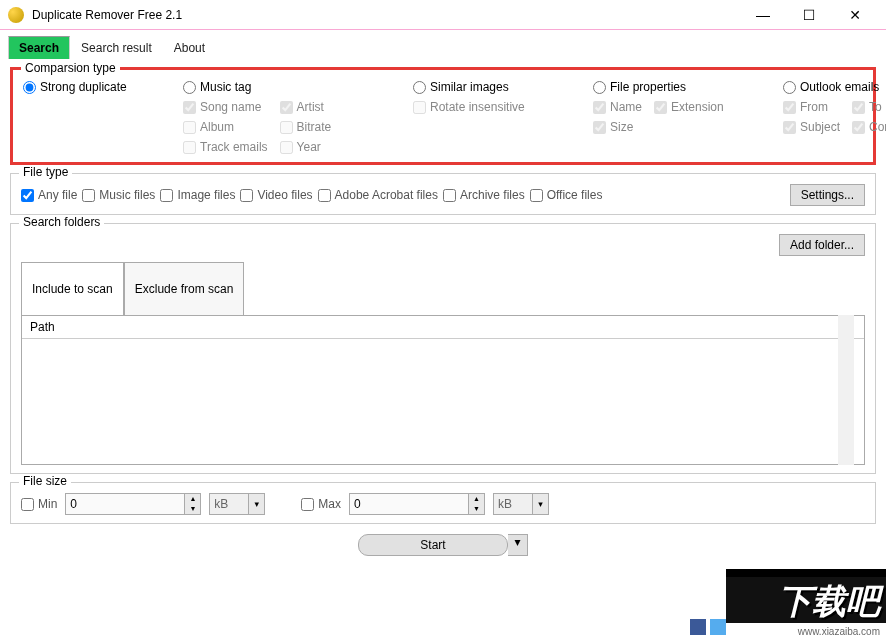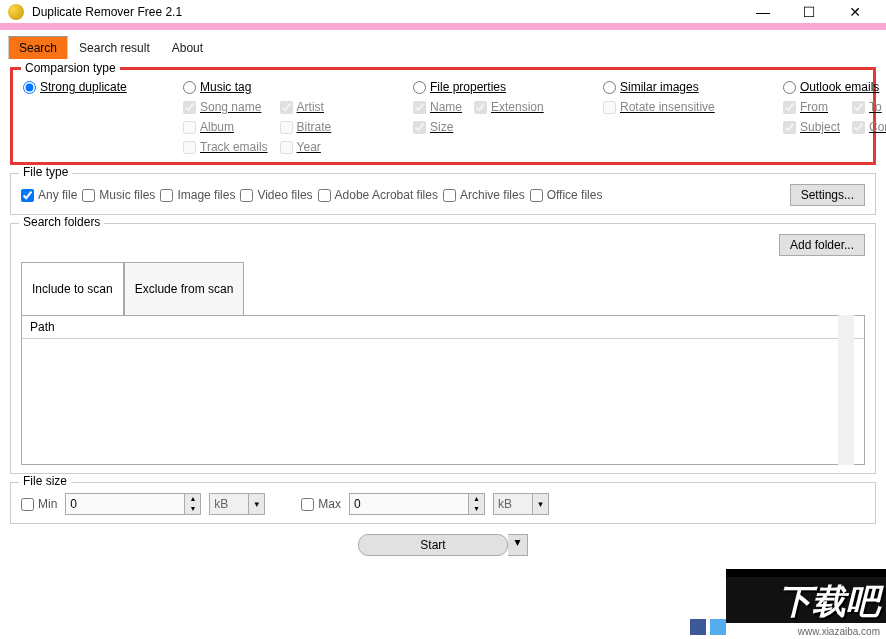--- a/index.html
+++ b/index.html
@@ -1,40 +1,40 @@
 <!DOCTYPE html>
 <html><head>
 <meta charset="utf-8">
 <style>
 * { box-sizing: border-box; margin: 0; padding: 0; font-family: "Segoe UI", Tahoma, sans-serif; font-size: 12px; }
 body { background: #fff; width: 886px; height: 639px; overflow: hidden; position: relative; }
 
 
-.titlebar { height: 30px; display: flex; align-items: center; padding: 0 8px; border-bottom: 7px solid #f9a8d4; }
+.titlebar { height: 30px; display: flex; align-items: center; padding: 0 8px; border-bottom: 1px solid #f9a8d4; }
 .titlebar .app-icon { width: 16px; height: 16px; border-radius: 50%; background: radial-gradient(circle at 30% 30%, #ffd54a, #c49a00); margin-right: 8px; }
 .titlebar .title { flex: 0 0 auto; }
 .titlebar .spacer { flex: 1; }
 .winbtn { width: 46px; height: 30px; display: flex; align-items: center; justify-content: center; font-size: 14px; }
 
 
 .tabs { display: flex; padding: 6px 8px 0 8px; }
 .tab { padding: 4px 10px; border: 1px solid transparent; border-bottom: none; cursor: default; }
-.tab.active { border-color: #999 #ccc #fff #ccc; background: #f97316; }
+.tab.active { border-color: #999 #ccc #fff #ccc; background: #22c55e; font-weight: bold; }
 .tab:not(.active) { color: #222; }
 
 .content { padding: 0 10px 10px 10px; }
 
 
 .group { border: 1px solid #ccc; margin-top: 8px; padding: 10px 10px 8px 10px; position: relative; }
 .group > .legend { position: absolute; top: -9px; left: 8px; background: #fff; padding: 0 4px; font-size: 12px; }
 .group.red { border: 3px solid #e53935; }
 
 
 .comp { display: flex; gap: 20px; }
-.comp-col { display: flex; flex-direction: column; gap: 6px; text-decoration: underline; }
+.comp-col { display: flex; flex-direction: column; gap: 6px; }
 .comp-col.c0 { flex: 0 0 140px; }
 .comp-col.c1 { flex: 0 0 210px; }
 .comp-col.c2 { flex: 0 0 160px; }
 .comp-col.c3 { flex: 0 0 170px; }
 .comp-col.c4 { flex: 0 0 150px; }
 .radio-row { display: flex; align-items: center; gap: 4px; }
 .sub-checks { display: flex; gap: 12px; margin-left: 0; }
 .sub-col { display: flex; flex-direction: column; gap: 6px; }
 .check { display: flex; align-items: center; gap: 4px; color: #555; }
 .check.disabled { color: #888; }
@@ -140,53 +140,53 @@
                 <input type="checkbox" disabled="" style="">
                 <span>Bitrate</span>
               </label>
             <label class="check disabled">
                 <input type="checkbox" disabled="" style="">
                 <span>Year</span>
               </label>
           </div>
         </div>
       </div>
-      <div class="comp-col c3">
-        <label class="radio-row">
-          <input type="radio" name="ct" style="">
-            <span>File properties</span>
-        </label>
-        <div class="sub-checks">
-          <div class="sub-col">
-            <label class="check disabled">
-                <input type="checkbox" checked="" disabled="" style="">
-                <span>Name</span>
-              </label>
-            <label class="check disabled">
-                <input type="checkbox" checked="" disabled="" style="">
-                <span>Size</span>
-              </label>
-          </div>
-          <div class="sub-col">
-            <label class="check disabled">
-                <input type="checkbox" checked="" disabled="" style="">
-                <span>Extension</span>
-              </label>
-          </div>
-        </div>
-      </div>
       <div class="comp-col c2">
         <label class="radio-row">
           <input type="radio" name="ct" style="">
             <span>Similar images</span>
         </label>
         <label class="check disabled">
             <input type="checkbox" disabled="" style="">
             <span>Rotate insensitive</span>
           </label>
+      </div>
+      <div class="comp-col c3">
+        <label class="radio-row">
+          <input type="radio" name="ct" style="">
+            <span>File properties</span>
+        </label>
+        <div class="sub-checks">
+          <div class="sub-col">
+            <label class="check disabled">
+                <input type="checkbox" checked="" disabled="" style="">
+                <span>Name</span>
+              </label>
+            <label class="check disabled">
+                <input type="checkbox" checked="" disabled="" style="">
+                <span>Size</span>
+              </label>
+          </div>
+          <div class="sub-col">
+            <label class="check disabled">
+                <input type="checkbox" checked="" disabled="" style="">
+                <span>Extension</span>
+              </label>
+          </div>
+        </div>
       </div>
       <div class="comp-col c4">
         <label class="radio-row">
           <input type="radio" name="ct" style="">
             <span>Outlook emails</span>
         </label>
         <div class="sub-checks">
           <div class="sub-col">
             <label class="check disabled">
                 <input type="checkbox" checked="" disabled="" style="">

